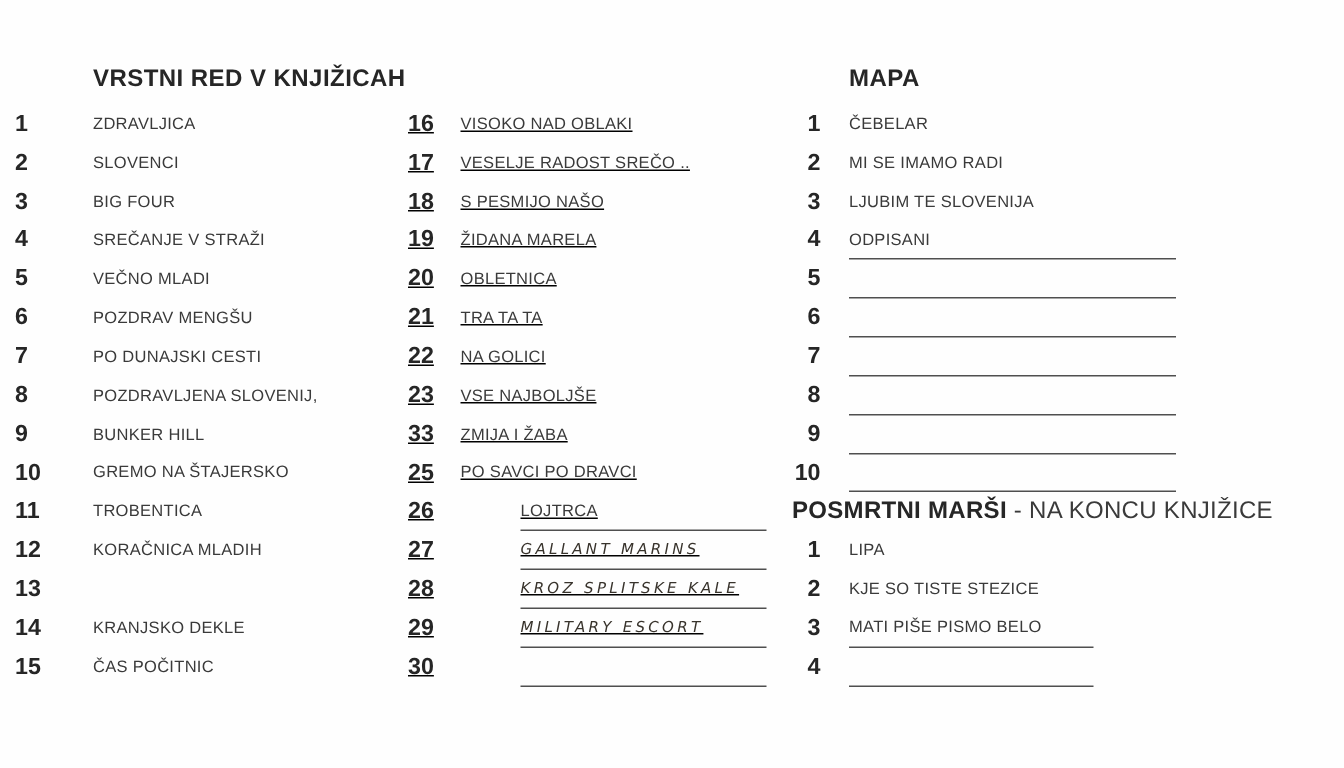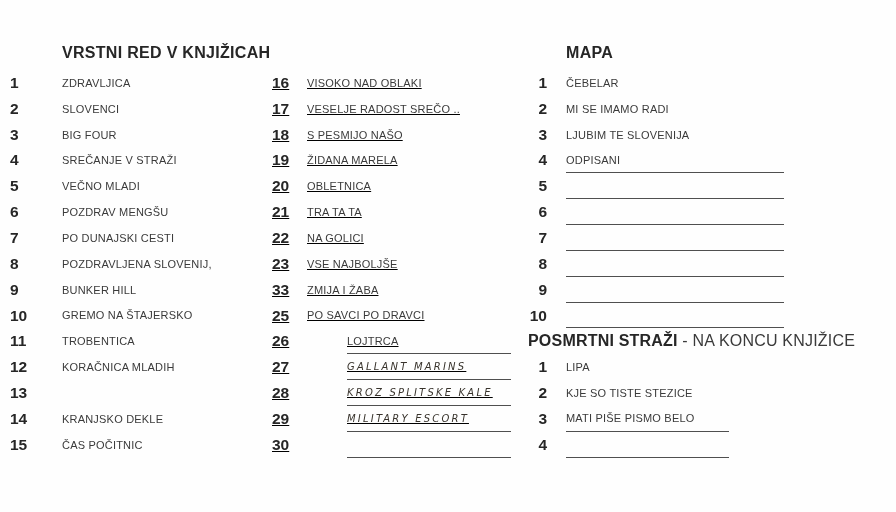--- a/index.html
+++ b/index.html
@@ -247,21 +247,21 @@
       <div class="row">
         <span class="num">9</span>
         <span class="txt u"></span>
       </div>
       <div class="row">
         <span class="num">10</span>
         <span class="txt u"></span>
       </div>
     </div>
 
-  <div class="subhdr"><span class="b">POSMRTNI STRAŽI</span><span> - NA KONCU KNJIŽICE</span></div>
+  <div class="subhdr"><span class="b">POSMRTNI MARŠI</span><span> - NA KONCU KNJIŽICE</span></div>
 
   <div class="list c3" id="list4">
       <div class="row">
         <span class="num">1</span>
         <span class="txt">LIPA</span>
       </div>
       <div class="row">
         <span class="num">2</span>
         <span class="txt">KJE SO TISTE STEZICE</span>
       </div>

